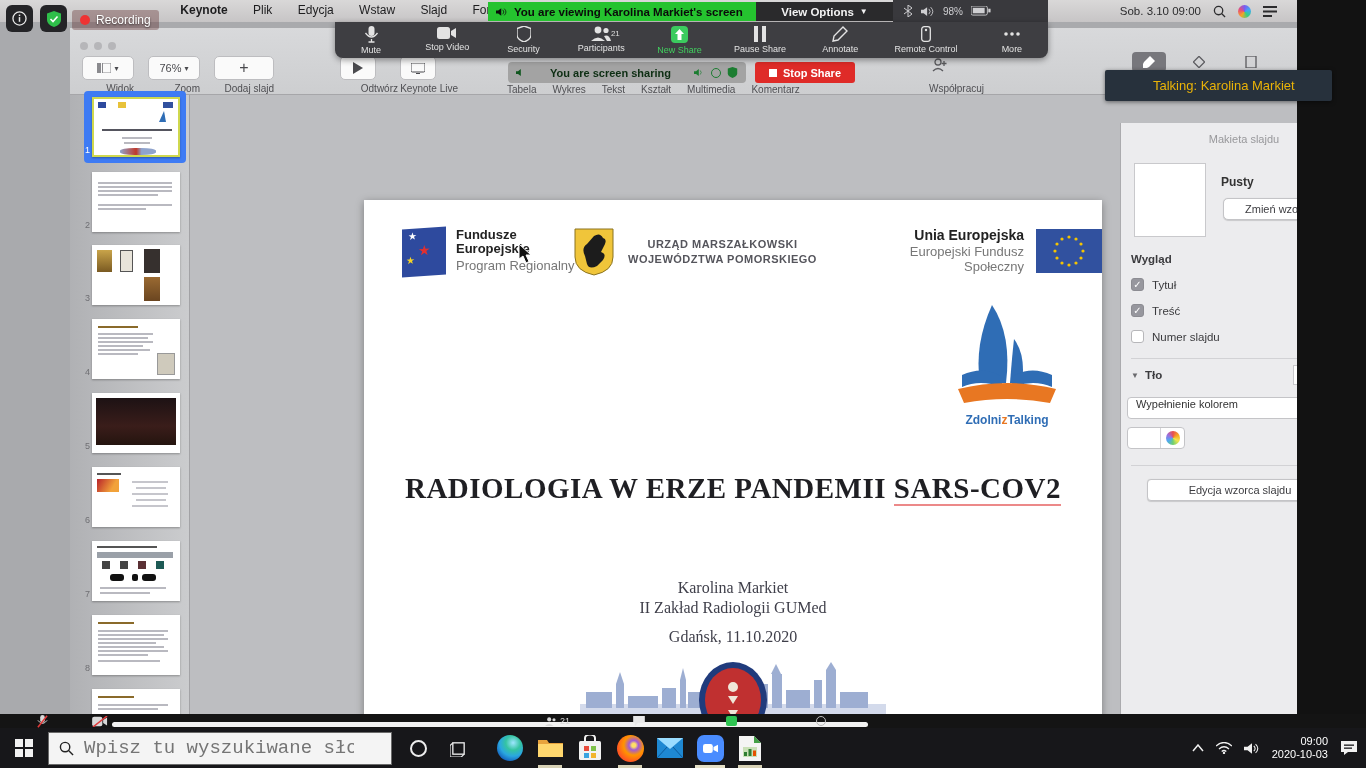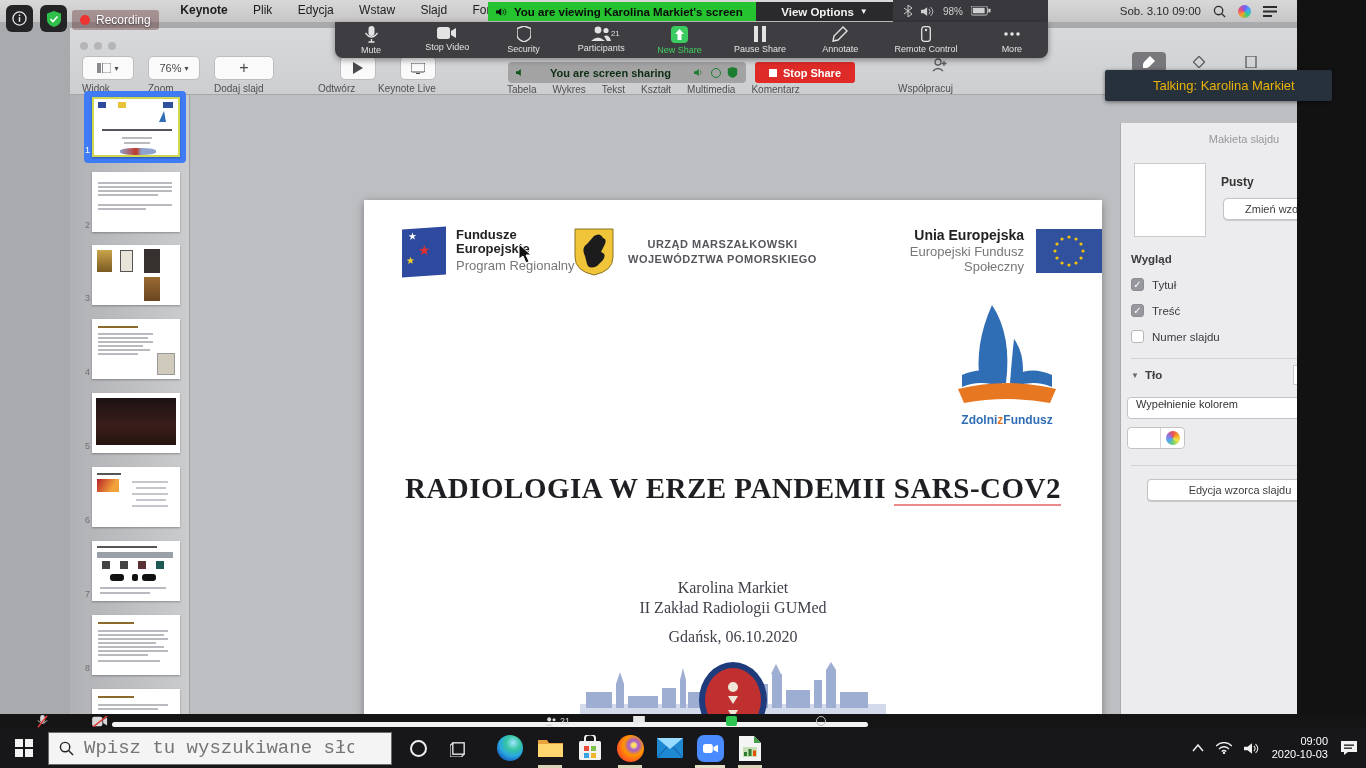--- a/index.html
+++ b/index.html
@@ -45,21 +45,21 @@
     color:#f2f2f2; font-size:11.5px; font-weight:bold; display:flex; align-items:center; justify-content:center; gap:6px; }
   #menudark { left:893px; top:0px; width:155px; height:22px; background:#39393d; display:flex; align-items:center; gap:8px; padding-left:10px; color:#cfcfd2; font-size:10px;}
 
   
   #kwin { left:70px; top:28px; width:1227px; height:700px; background:#bdbec1; }
   #ktitle { left:0; top:0; width:1227px; height:67px;
     background:linear-gradient(#d8d9db,#cdced0); border-bottom:1px solid #a6a6a9; }
   .tlight { width:8px; height:8px; border-radius:50%; background:#b6b6b9; display:inline-block; margin-right:6px; }
   .kbtn { background:#fafafa; border:1px solid #bdbdc0; border-radius:5px; height:24px;
     display:flex; align-items:center; justify-content:center; color:#4a4a4e; font-size:11px; }
-  .klabel { position:absolute; font-size:10px; color:#4f4f53; text-align:left; }
+  .klabel { position:absolute; font-size:10px; color:#4f4f53; text-align:right; }
   .hidden-row { position:absolute; left:437px; top:56px; width:400px; display:flex; gap:16px;
     font-size:10px; color:#4f4f53; white-space:nowrap; }
 
   
   #sharepill { left:438px; top:34px; width:238px; height:21px; background:#a3a3a3; border-radius:4px;
     display:flex; align-items:center; color:#0d2e13; font-size:11px; font-weight:bold; padding:0 8px; gap:6px; }
   #stopshare { left:685px; top:34px; width:100px; height:21px; background:#df2b28; border-radius:3px;
     display:flex; align-items:center; justify-content:center; gap:6px; color:#fff; font-size:11px; font-weight:bold; }
   #stopshare .sq { width:8px; height:8px; background:#fff; }
 
@@ -428,33 +428,33 @@
 
         <div class="abs" style="left:590px; top:105px; width:106px; height:120px;">
           <svg width="106" height="104" viewBox="0 0 106 104">
             <path d="M38 0 Q58 30 52 78 L26 78 Q20 40 38 0 z" fill="#2f6db5"></path>
             <path d="M60 34 Q72 50 68 78 L56 78 Q58 52 60 34 z" fill="#2f6db5"></path>
             <path d="M8 70 Q30 60 48 72 L48 82 Q26 74 8 82 z" fill="#2f6db5"></path>
             <path d="M98 70 Q76 60 58 72 L58 82 Q80 74 98 82 z" fill="#2f6db5"></path>
             <path d="M4 84 Q53 72 102 84 L96 98 Q53 90 10 98 z" fill="#e87722"></path>
           </svg>
           <div id="zdolni-text" style="text-align:center;">
-            <span>Zdolni</span><span class="oz">z</span><span>Fundusz</span>
+            <span>Zdolni</span><span class="oz">z</span><span>Talking</span>
           </div>
         </div>
 
         <div id="slide-title" class="serif">
           <span>RADIOLOGIA W ERZE PANDEMII </span><span class="misspell">SARS-COV2</span>
         </div>
 
         <div id="author-block" class="serif">
           <div>Karolina Markiet</div>
           <div>II Zakład Radiologii GUMed</div>
         </div>
-        <div id="place-date" class="serif">Gdańsk, 06.10.2020</div>
+        <div id="place-date" class="serif">Gdańsk, 11.10.2020</div>
 
         <div class="abs" style="left:212px; top:462px;">
           <svg width="314" height="76" viewBox="0 0 314 76">
             <g fill="#7d93c4" opacity="0.75">
               <rect x="4" y="42" width="306" height="14" opacity="0.45"></rect>
               <rect x="10" y="30" width="26" height="16"></rect>
                 <rect x="40" y="22" width="8" height="24"></rect>
               <rect x="52" y="34" width="30" height="12"></rect>
                 <rect x="86" y="26" width="14" height="20"></rect>
               <rect x="104" y="18" width="6" height="28"></rect>

